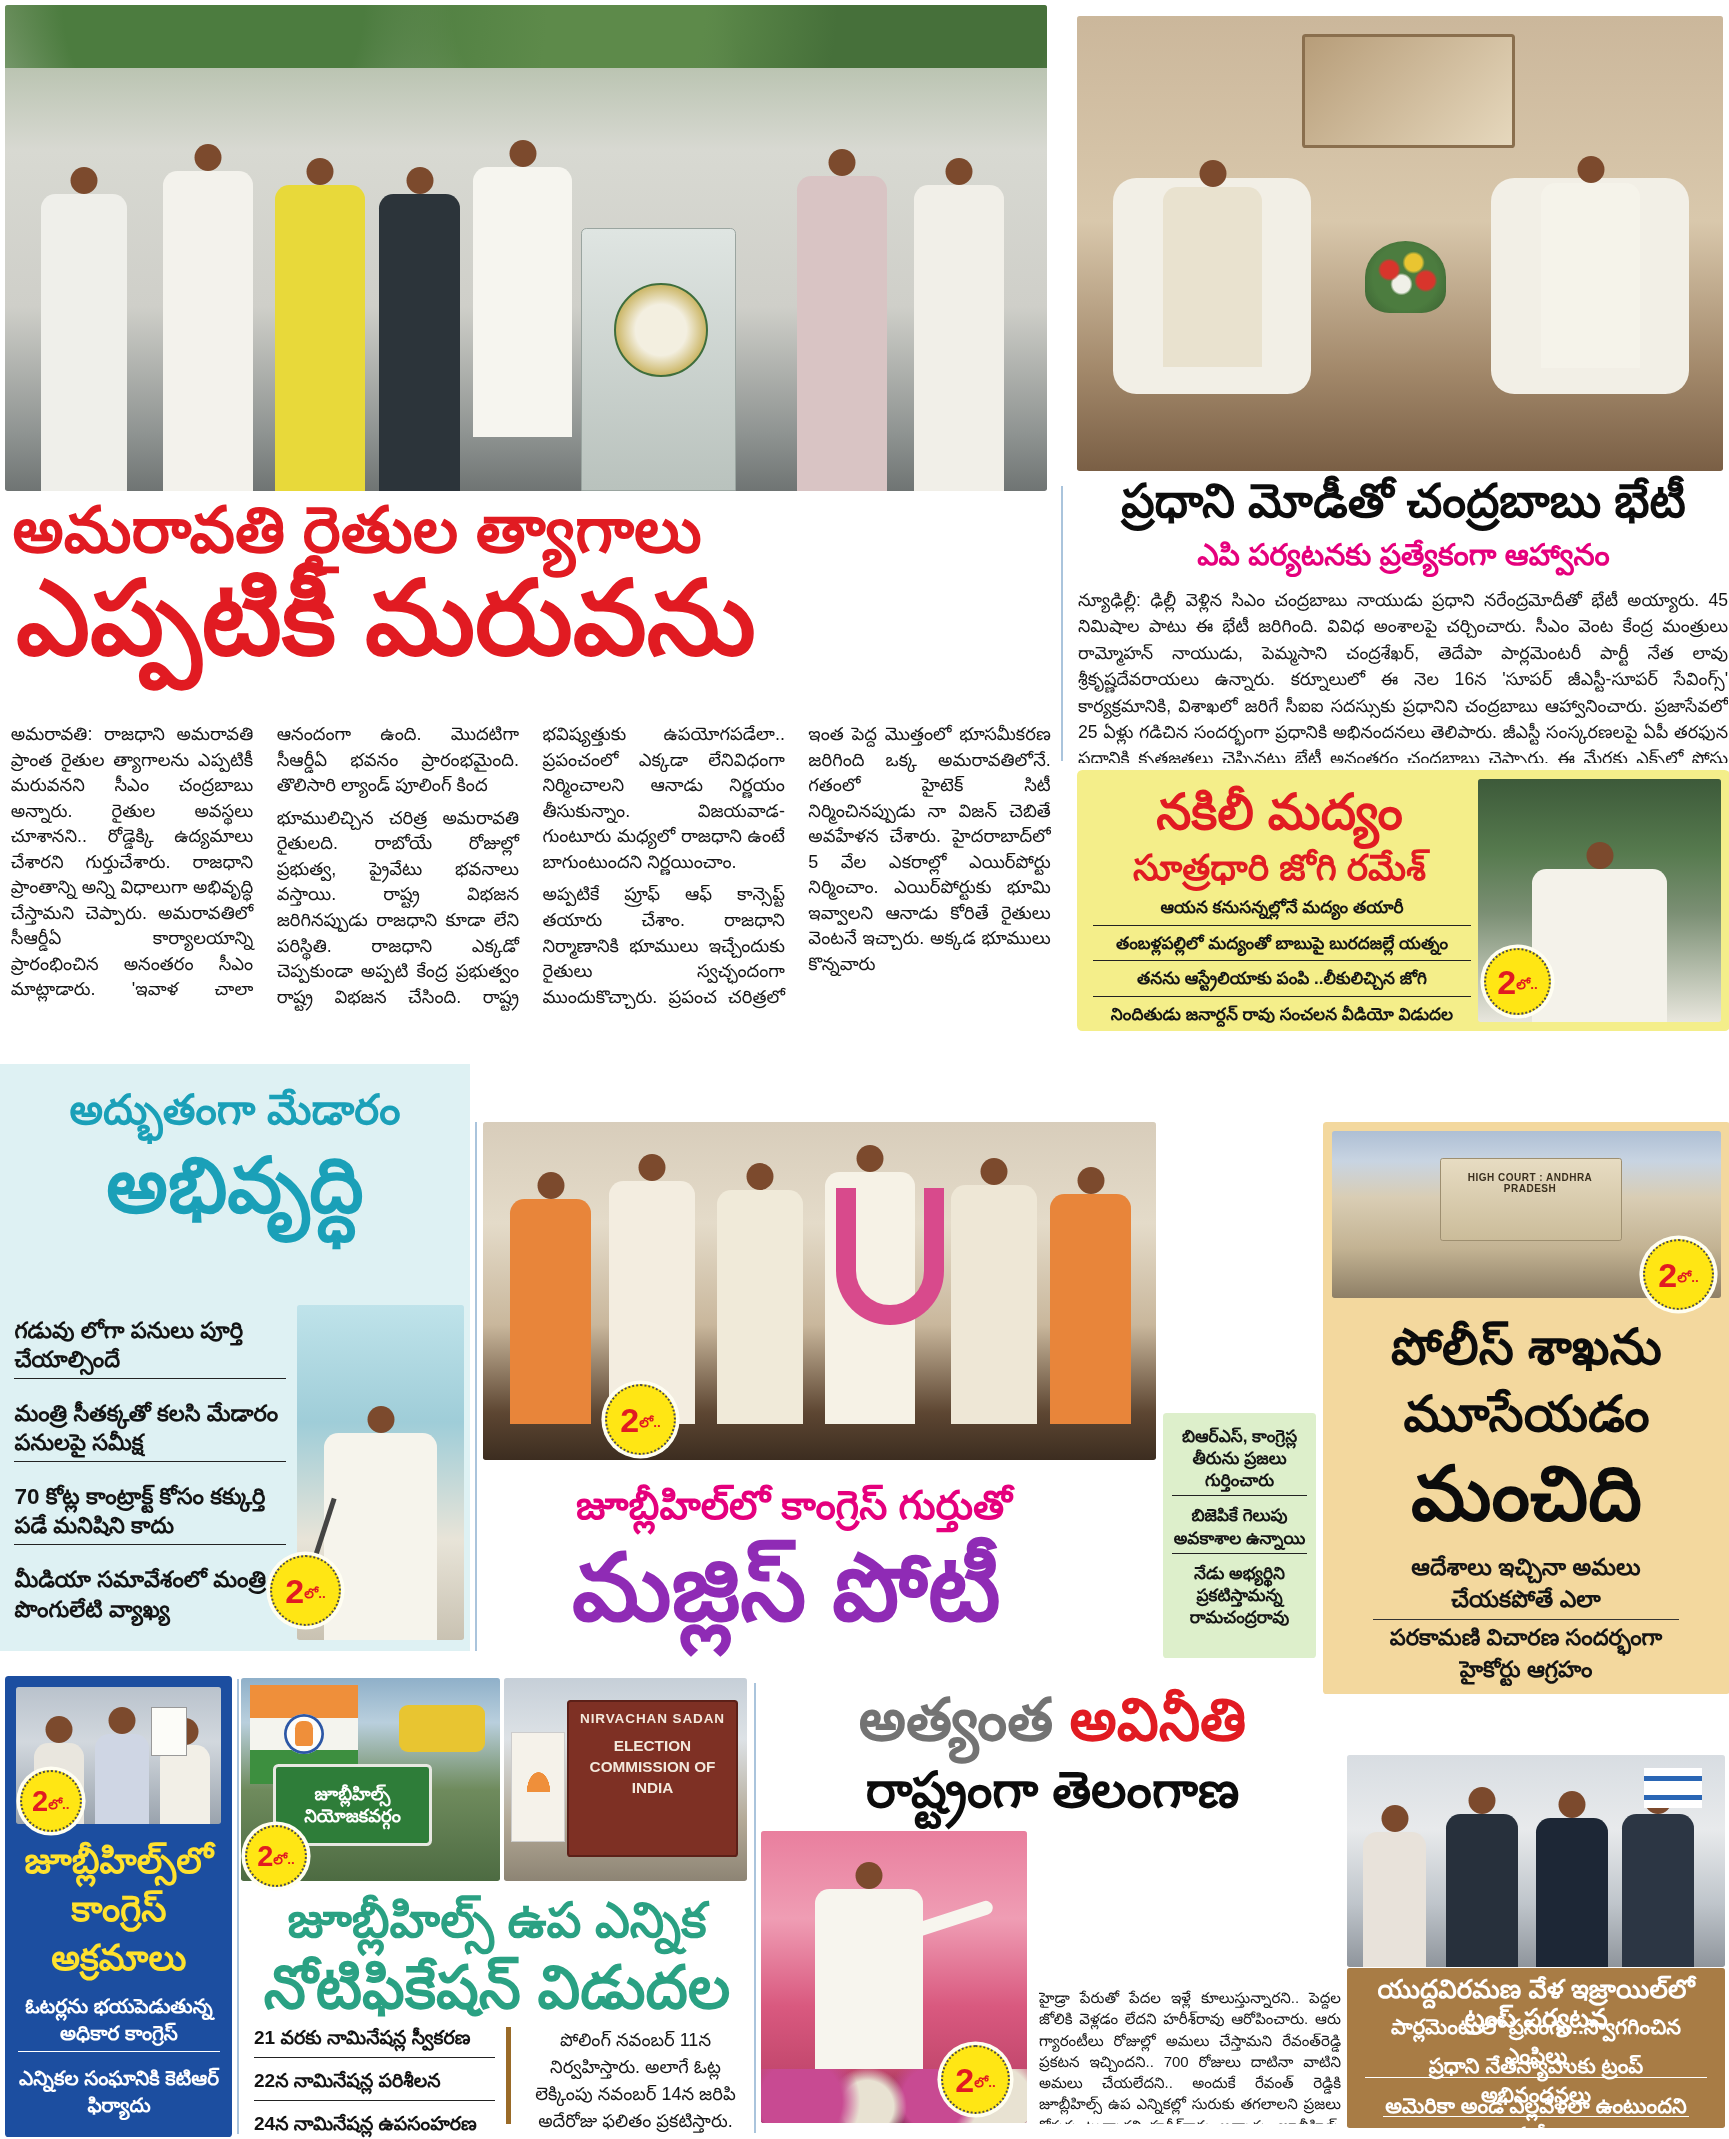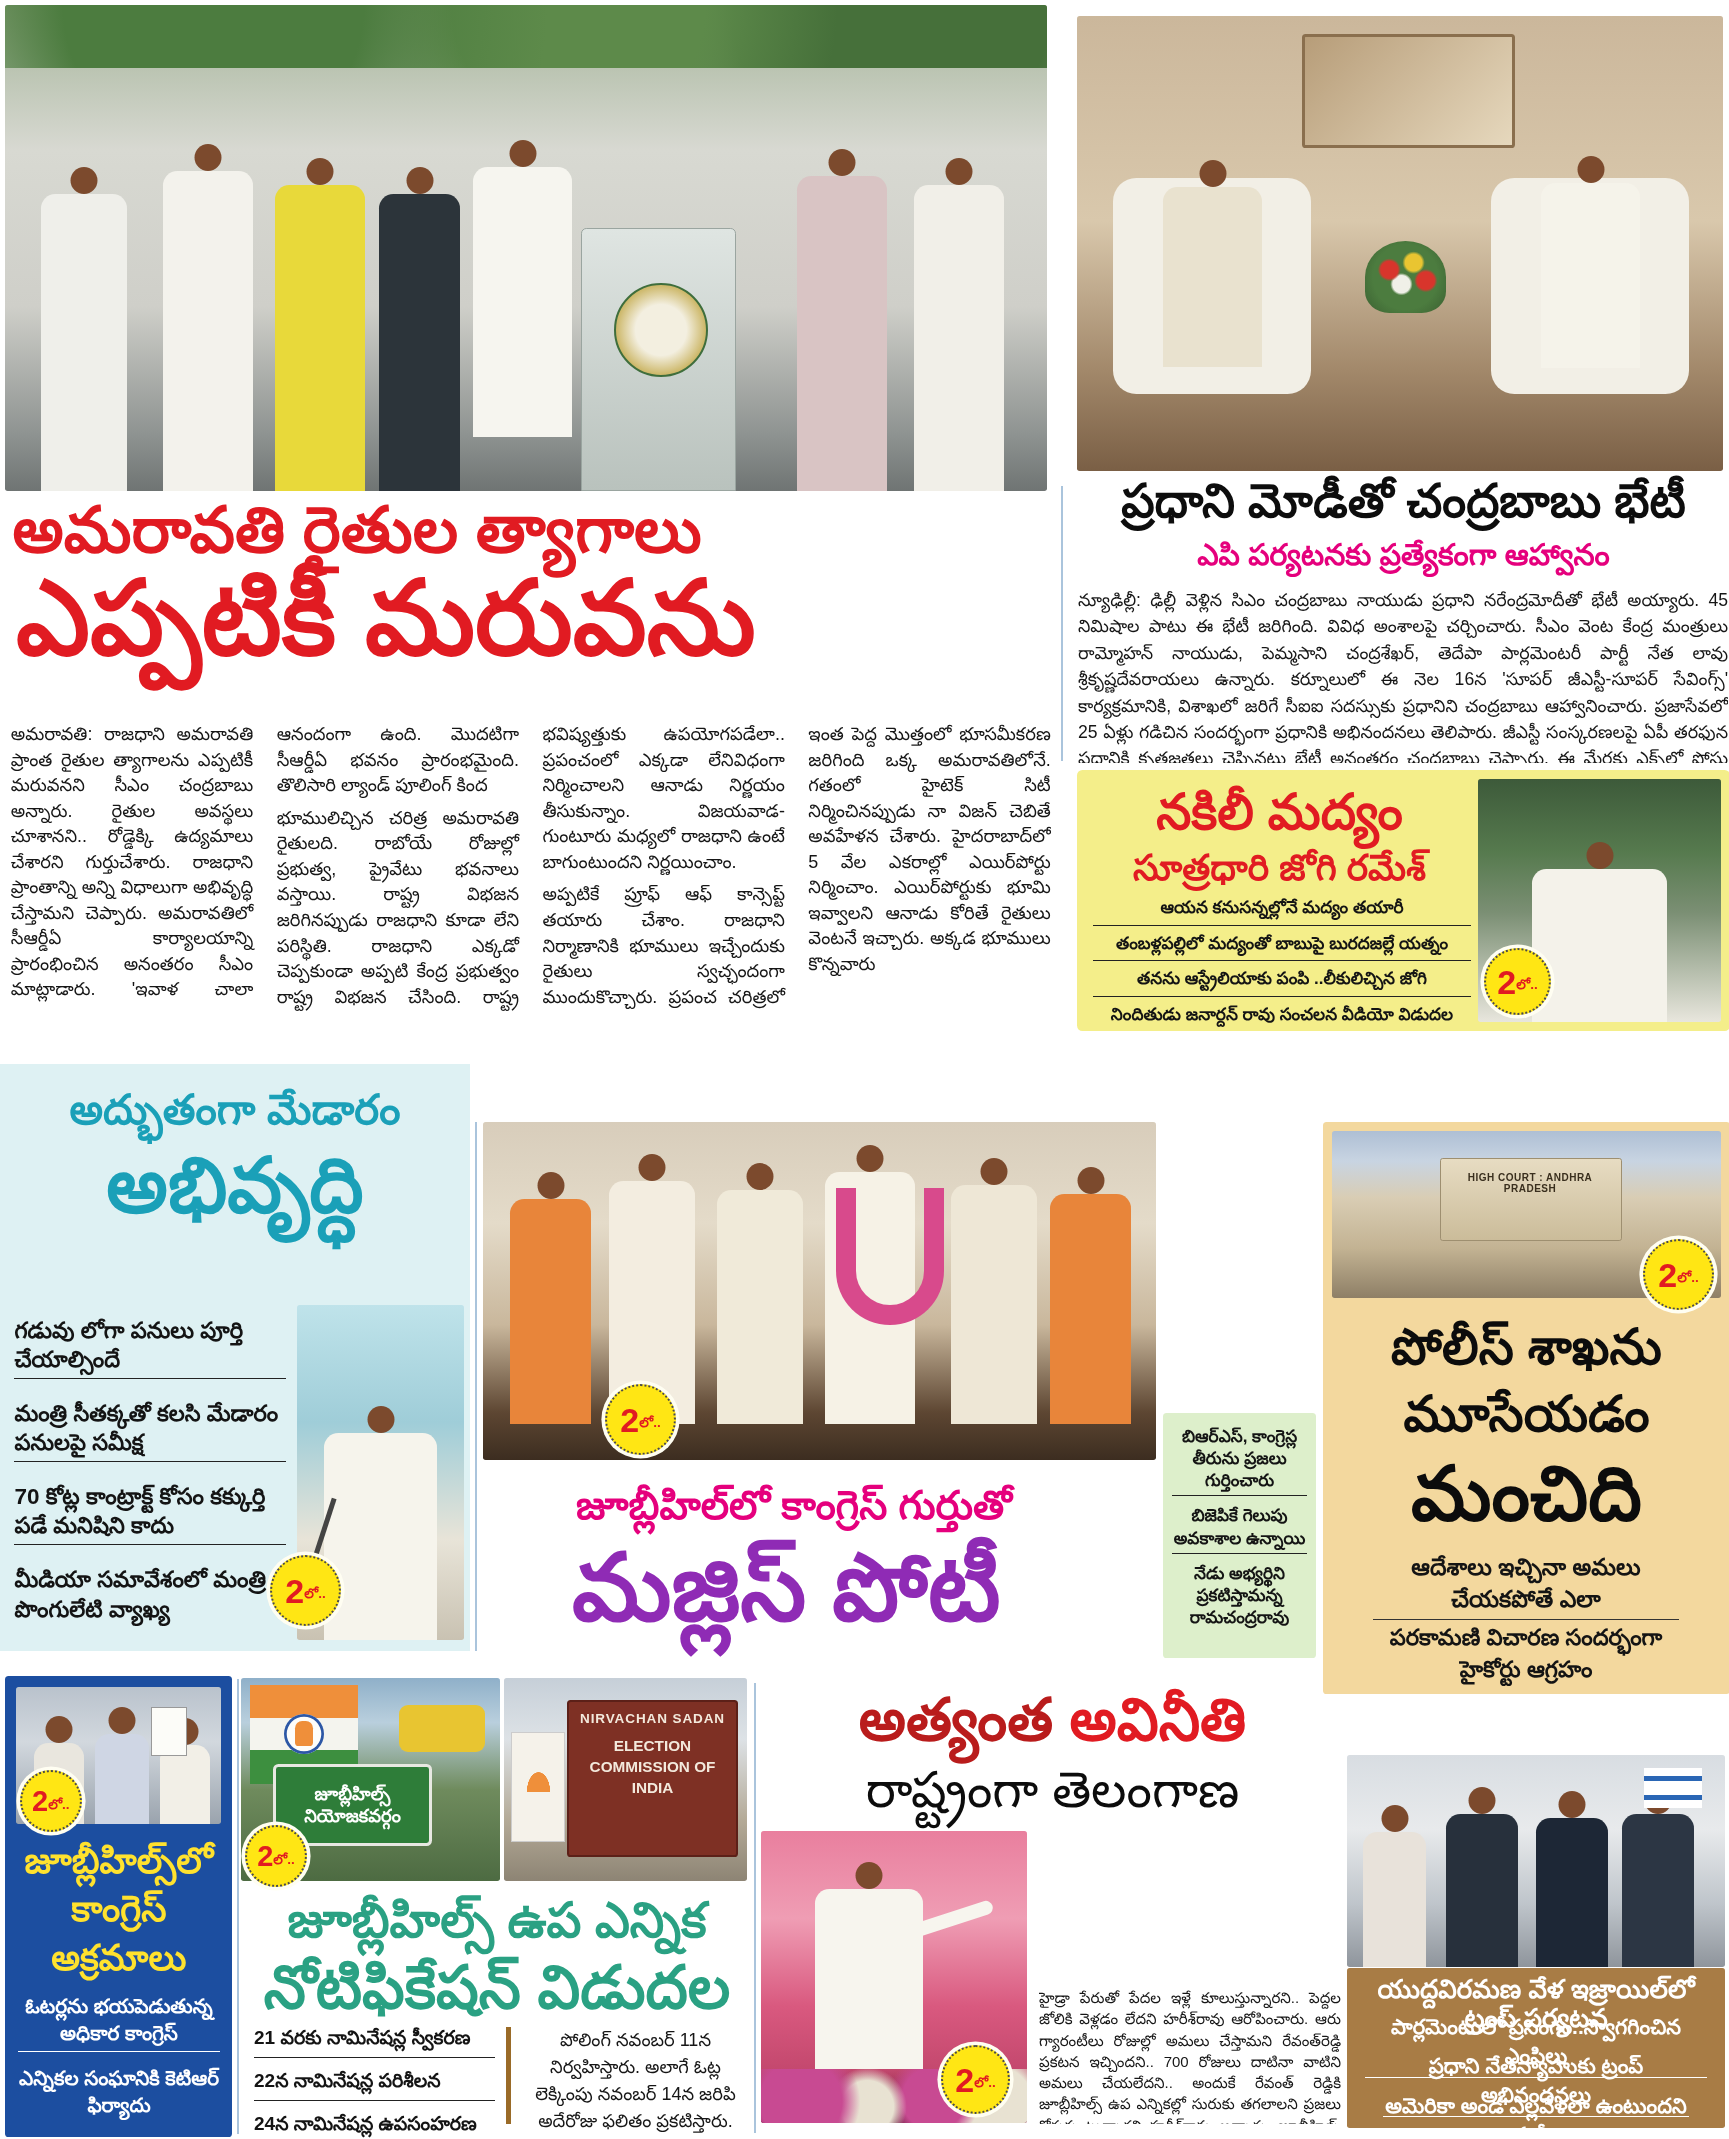--- a/index.html
+++ b/index.html
@@ -202,24 +202,24 @@
     <div class="pointline u" style="font-size:19px;margin-bottom:12.6px">21 వరకు నామినేషన్ల స్వీకరణ</div>
     <div class="pointline u" style="font-size:19px;margin-bottom:12.6px">22న నామినేషన్ల పరిశీలన</div>
     <div class="pointline" style="font-size:19px">24న నామినేషన్ల ఉపసంహరణ గడువు</div>
   </div>
   <div class="abs" style="left:506px;top:2027px;width:4.5px;height:97px;background:#9a6b28"></div>
   <div class="abs" style="left:524px;top:2027px;width:223px;font-size:18px;line-height:1.5;color:#161616;text-align:center">పోలింగ్ నవంబర్ 11న నిర్వహిస్తారు. అలాగే ఓట్ల లెక్కింపు నవంబర్ 14న జరిపి అదేరోజు ఫలితం ప్రకటిస్తారు.</div>
 
   <div class="vrule" style="left:754px;top:1683px;height:450px"></div>
 
   <div class="abs center" style="left:761px;top:1690px;width:583px;font-size:59px;font-weight:900;line-height:1.05">
-    <span style="color:#b91c1c">అత్యంత</span>
+    <span style="color:#737373">అత్యంత</span>
     <span style="color:#e11b22">అవినీతి</span>
   </div>
-  <div class="abs center" style="left:761px;top:1761px;width:583px;font-size:50px;font-weight:400;color:#0c0c0c">రాష్ట్రంగా తెలంగాణ</div>
+  <div class="abs center" style="left:761px;top:1761px;width:583px;font-size:50px;font-weight:700;color:#0c0c0c">రాష్ట్రంగా తెలంగాణ</div>
 
   <div class="ph" style="left:761px;top:1831px;width:266px;height:292px;
               background:linear-gradient(180deg,#e97f9e 0%,#ef9db4 30%,#d9597f 60%,#b23a60 100%)">
     <div class="fig" style="left:54px;bottom:54px;width:108px;height:180px;background:#f7f5ee"></div>
     <div class="abs" style="left:135px;top:83px;width:99px;height:14.4px;background:#f7f5ee;border-radius:7.2px;transform:rotate(-18deg)"></div>
     <div class="abs" style="left:0;bottom:0;width:100%;height:54px;background:radial-gradient(circle at 15% 60%,#c84a92 18%,transparent 26%),radial-gradient(circle at 40% 70%,#e8e2d2 16%,transparent 24%),radial-gradient(circle at 65% 55%,#c84a92 18%,transparent 26%),radial-gradient(circle at 88% 65%,#e8e2d2 16%,transparent 24%),linear-gradient(180deg,transparent,#6e2142)"></div>
   </div>
   <div class="badge" style="left:941px;top:2045px;width:65px;height:65px">
     <span class="bn">2</span>
       <span class="bs">లో..</span>

